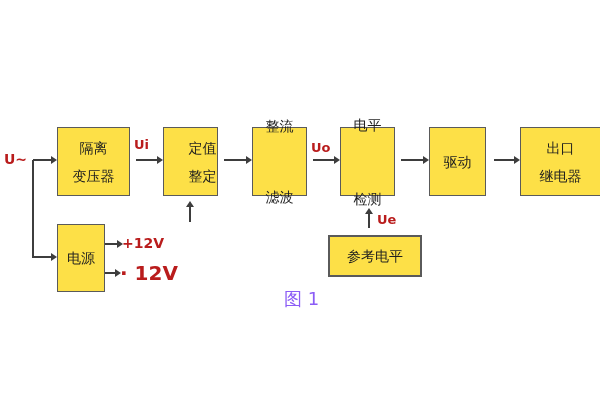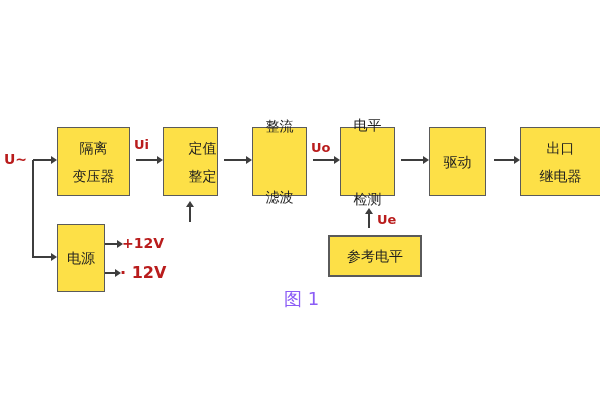--- a/index.html
+++ b/index.html
@@ -67,21 +67,21 @@
     font-weight:600;
     line-height:16px;
     color:#b91c1c;
     white-space:nowrap;
   }
   .l-uin {left:4px;   top:151px; font-size:14px;}
   .l-ui  {left:134px; top:137px;}
   .l-uo  {left:311px; top:140px;}
   .l-ue  {left:377px; top:212px;}
   .l-p12 {left:122px; top:235px; font-size:14px;}
-  .l-m12 {left:120px; top:265px; font-size:16px;}
+  .l-m12 {left:120px; top:265px; font-size:20px;}
   .caption{
     position:absolute;left:284px;top:287px;
     font-size:18px;font-weight:400;color:#8b5cf6;white-space:nowrap;
   }
 </style>
 </head>
 <body>
 
 <div id="canvas">
 

